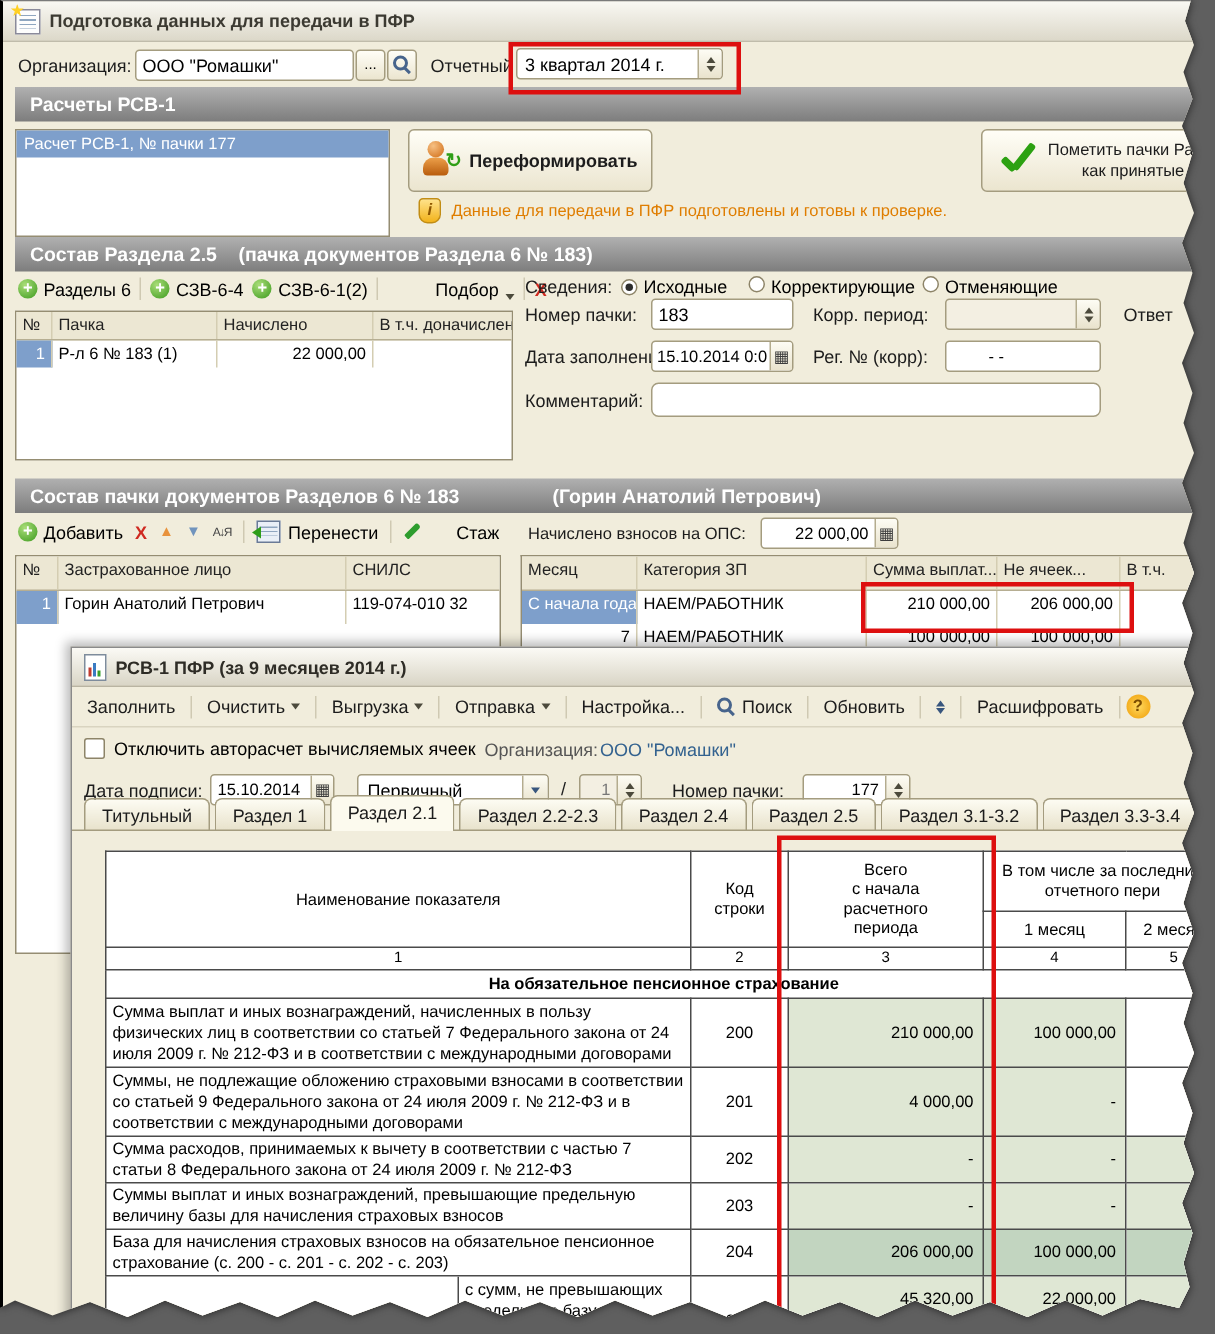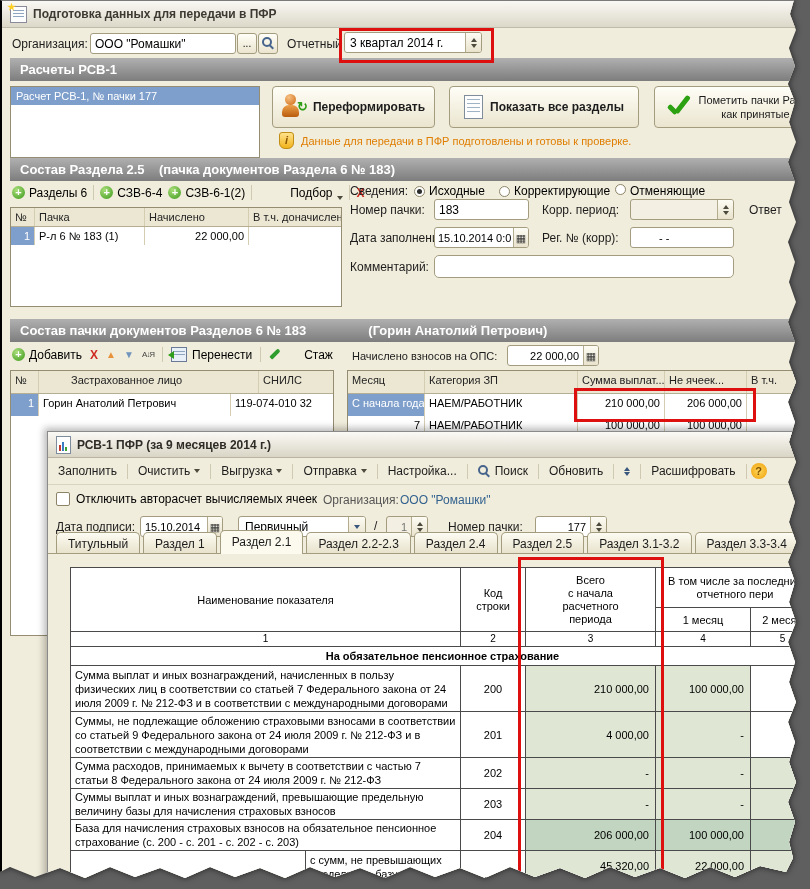--- a/index.html
+++ b/index.html
@@ -136,24 +136,20 @@
   <div class="sechdr" style="top:57px;">Расчеты РСВ-1</div>
   <div class="tbl" style="left:8px;top:85px;width:248px;height:70px;">
     <div class="selblue" style="padding:3px 5px;">Расчет РСВ-1, № пачки 177</div>
   </div>
   <div class="btn" style="left:270px;top:85px;width:163px;height:42px;font-weight:bold;">
     <span class="personico">
             <span class="rf">↻</span>
           </span>
     <span>Переформировать</span>
   </div>
-  <div class="btn" style="left:447px;top:85px;width:190px;height:42px;font-weight:bold;">
-    <span class="docico"></span>
-    <span>Показать все разделы</span>
-  </div>
   <div class="btn" style="left:652px;top:85px;width:156px;height:42px;font-size:11px;">
     <span class="bigcheck"></span>
     <span style="text-align:right;line-height:14px;">
       <span>Пометить пачки Раз</span><br>
       <span>как принятые П</span>
     </span>
   </div>
   <div class="abs" style="left:277px;top:131px;display:flex;align-items:center;gap:7px;">
     <span class="infoico">i</span>
     <span class="orange" style="font-size:11px;">Данные для передачи в ПФР подготовлены и готовы к проверке.</span>
@@ -195,21 +191,21 @@
       <span class="num-r" style="width:104px;">22 000,00</span>
       <span style="flex:1;border-right:none;"></span>
     </div>
   </div>
 
   <span class="lbl" style="left:348px;top:183px;">Сведения:</span>
   <span class="abs" style="left:412px;top:183px;display:flex;align-items:center;gap:4px;font-size:12px;">
     <span class="radio sel"></span>
           <span>Исходные</span>
   </span>
-  <span class="abs" style="left:497px;top:183px;display:flex;align-items:center;gap:4px;font-size:12px;">
+  <span class="abs" style="left:497px;top:183px;display:flex;align-items:flex-start;gap:4px;font-size:12px;">
     <span class="radio"></span>
           <span>Корректирующие</span>
   </span>
   <span class="abs" style="left:613px;top:183px;display:flex;align-items:flex-start;gap:4px;font-size:12px;">
     <span class="radio"></span>
           <span>Отменяющие</span>
   </span>
 
   <span class="lbl" style="left:348px;top:202px;">Номер пачки:</span>
   <div class="inp" style="left:432px;top:198px;width:95px;font-size:12px;">183</div>
@@ -264,21 +260,21 @@
   <div class="inp" style="left:505px;top:344px;width:92px;padding:0;">
     <span class="num-r" style="flex:1;padding:0 4px;">22 000,00</span>
     <span class="spincol" style="width:14px;">
             <span class="gridico">▦</span>
           </span>
   </div>
 
   <div class="tbl" style="left:8px;top:369px;width:322px;height:264px;">
     <div class="trow thead" style="height:22px;">
       <span style="width:28px;">№</span>
-      <span style="width:192px;margin-left:28px;">Застрахованное лицо</span>
+      <span style="width:192px;">Застрахованное лицо</span>
       <span style="flex:1;border-right:none;">СНИЛС</span>
     </div>
     <div class="trow" style="height:22px;">
       <span class="selblue" style="width:28px;text-align:right;">1</span>
       <span style="width:192px;">Горин Анатолий Петрович</span>
       <span style="flex:1;border-right:none;">119-074-010 32</span>
     </div>
   </div>
 
   <div class="tbl" style="left:345px;top:369px;width:460px;height:66px;border-right:none;">

